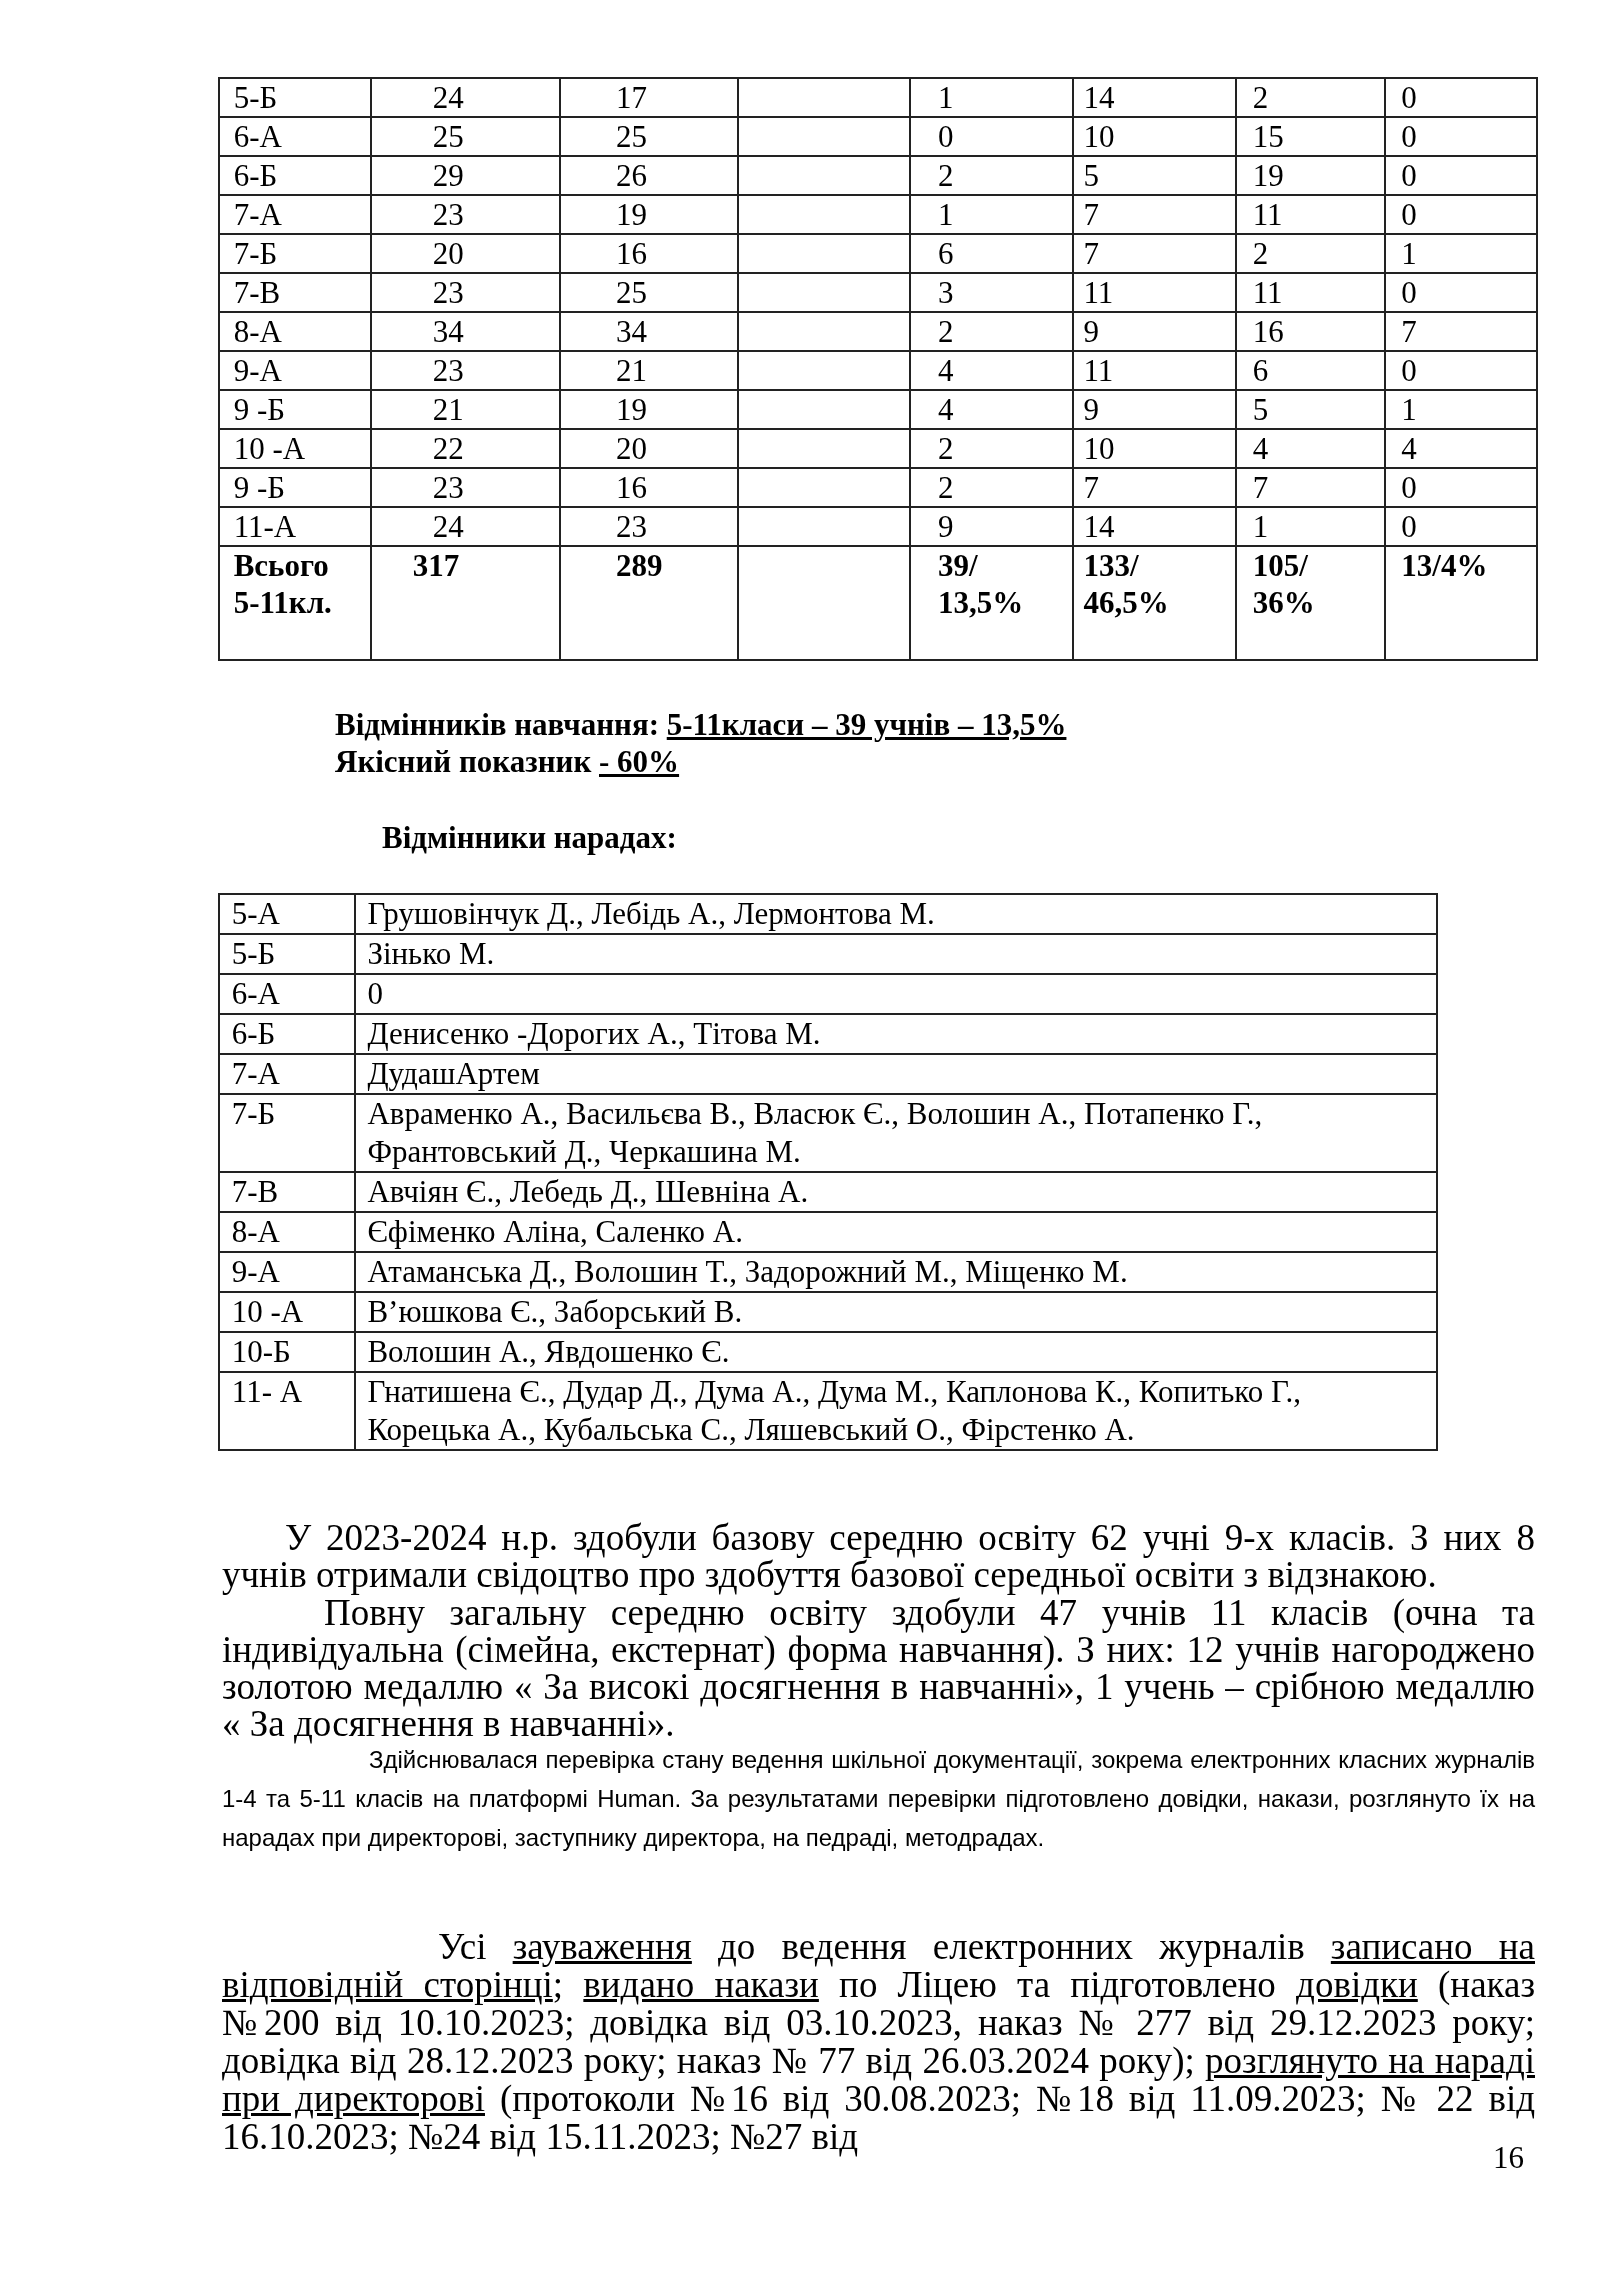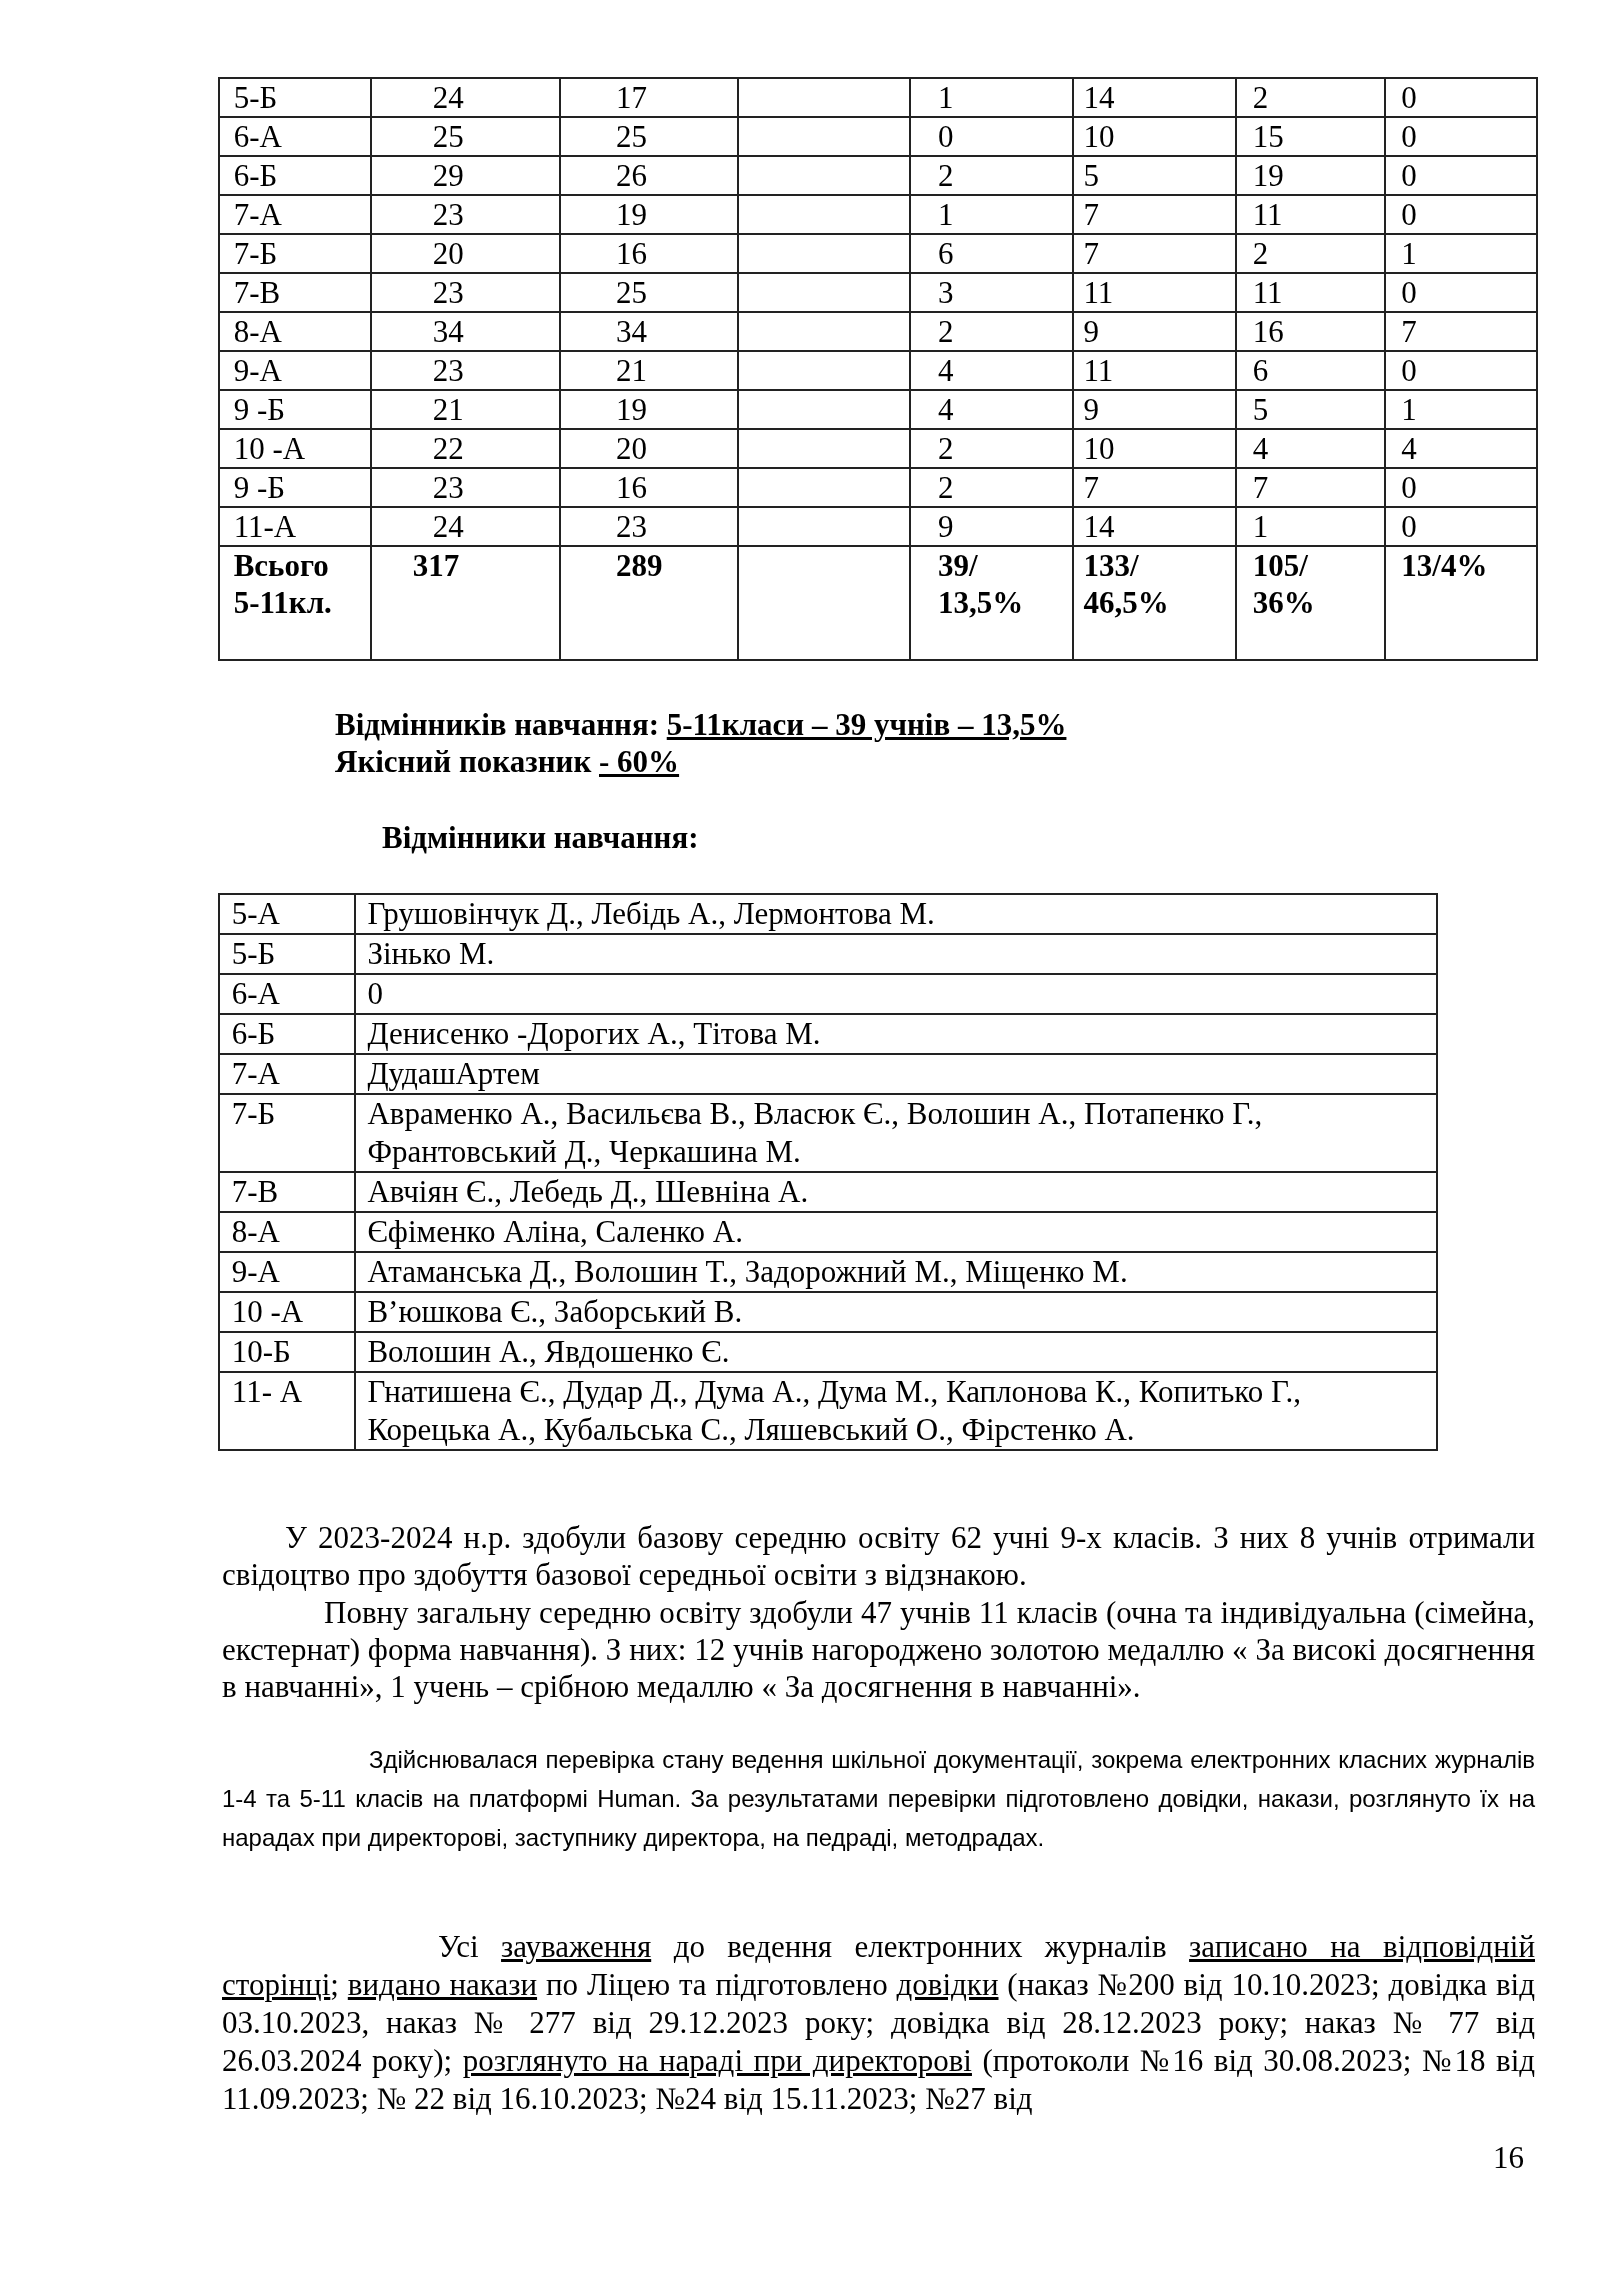--- a/index.html
+++ b/index.html
@@ -26,21 +26,21 @@
   .summary-1 { top: 706px; }
   .summary-2 { top: 743px; }
   .heading { position: absolute; left: 382px; top: 820px; font-weight: bold; font-size: 31px; }
 
   
   .honors { position: absolute; left: 218px; top: 893px; width: 1220px;
             border-collapse: collapse; font-size: 31px; }
   .honors td { border: 2px solid #222; padding: 0 11.8px; line-height: 38px; vertical-align: top; }
   .honors td.cls { width: 110px; }
 
-  .para { position: absolute; left: 222px; width: 1313px; font-size: 31px; line-height: 37px;
+  .para { position: absolute; left: 222px; width: 1313px; font-size: 37px; line-height: 37px;
           text-align: justify; }
   .para .ind { display: inline-block; }
   .p1 { top: 1519px; }
   .p2 { top: 1594px; }
   .p3 { top: 1740px; font-family: Liberation Sans, sans-serif; font-size: 24px; line-height: 39px; }
   .p4 { top: 1928px; line-height: 38px; }
   .p4 u { text-decoration: underline; }
 
   .page-num { position: absolute; left: 1493px; top: 2140px; font-size: 31px; }
 </style>
@@ -202,21 +202,21 @@
     </tbody>
 </table>
 
 <div class="summary summary-1">
   <span>Відмінників  навчання: </span><u>5-11класи –  39 учнів – 13,5%</u>
 </div>
 <div class="summary summary-2">
   <span>Якісний показник </span><u>- 60%</u>
 </div>
 
-<div class="heading">Відмінники навчання:</div>
+<div class="heading">Відмінники нарадах:</div>
 
 <table class="honors">
   <tbody id="honors-body">
       <tr>
         <td class="cls">5-А</td>
         <td>Грушовінчук Д., Лебідь А., Лермонтова М.</td>
       </tr>
       <tr>
         <td class="cls">5-Б</td>
         <td>Зінько М.</td>

